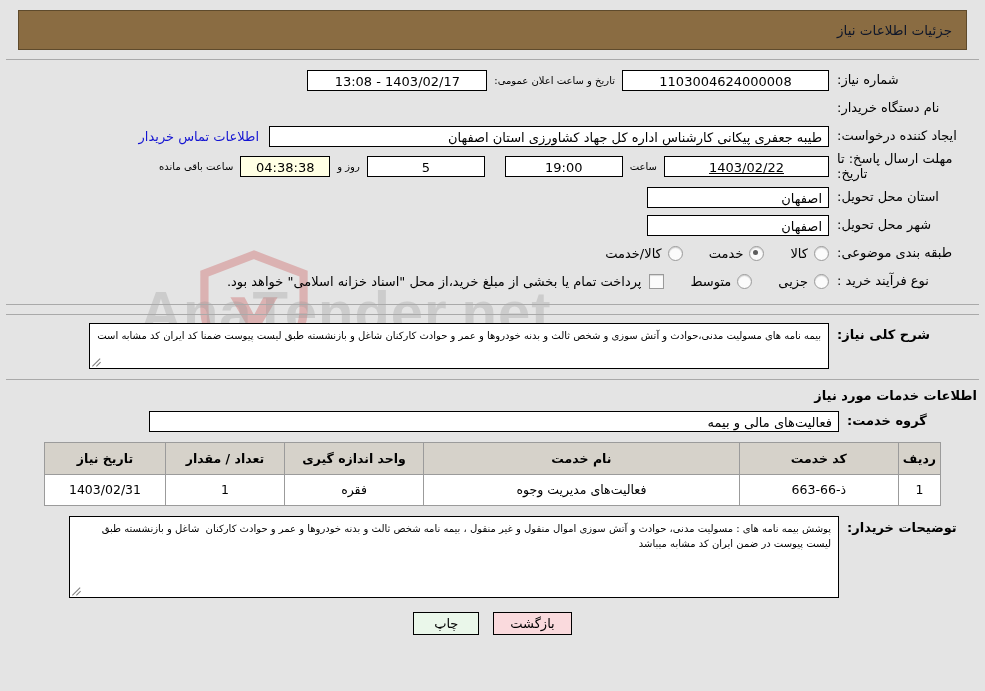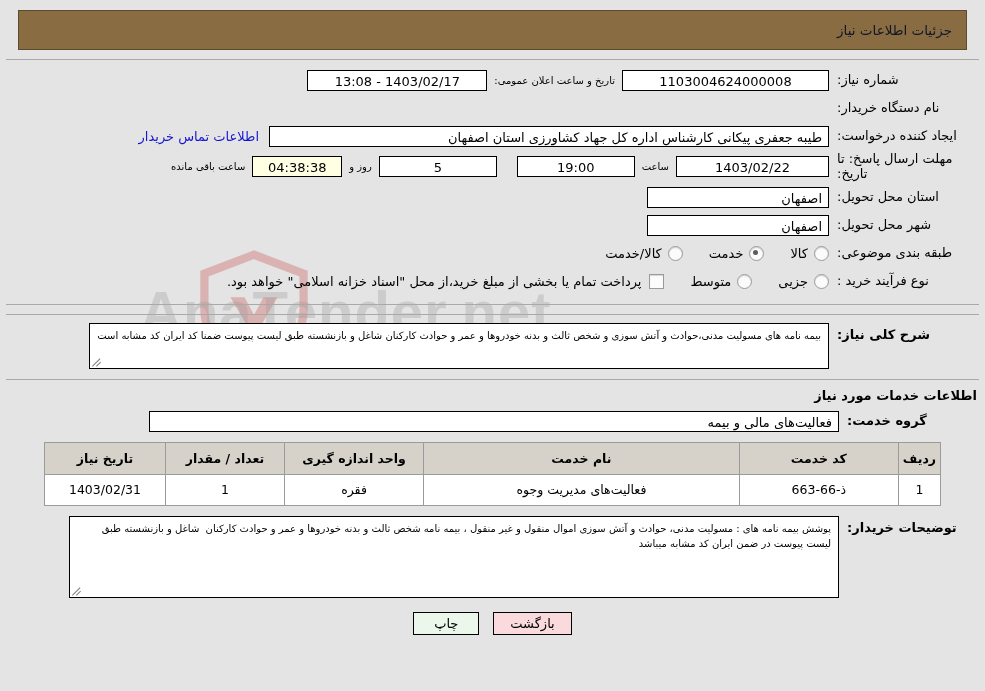--- a/index.html
+++ b/index.html
@@ -108,21 +108,21 @@
     text-align: center;
     white-space: nowrap;
     overflow: hidden;
   }
   .fld.rtl-text { text-align: right; direction: rtl; }
   .fld.ltrnum { direction: ltr; text-align: center; }
   .fld.cream { background: #ffffe4; }
 
   .w-num { width: 207px; }
   .w-wide { width: 560px; }
-  .w-date { width: 153px; }
+  .w-date { width: 165px; text-decoration: underline; }
   .w-time { width: 118px; }
   .w-days { width: 118px; }
   .w-count { width: 90px; }
   .w-city { width: 182px; }
   .w-datetime { width: 180px; }
 
   .inline-lbl {
     padding: 0 7px;
     font-size: 10px;
     white-space: nowrap;

